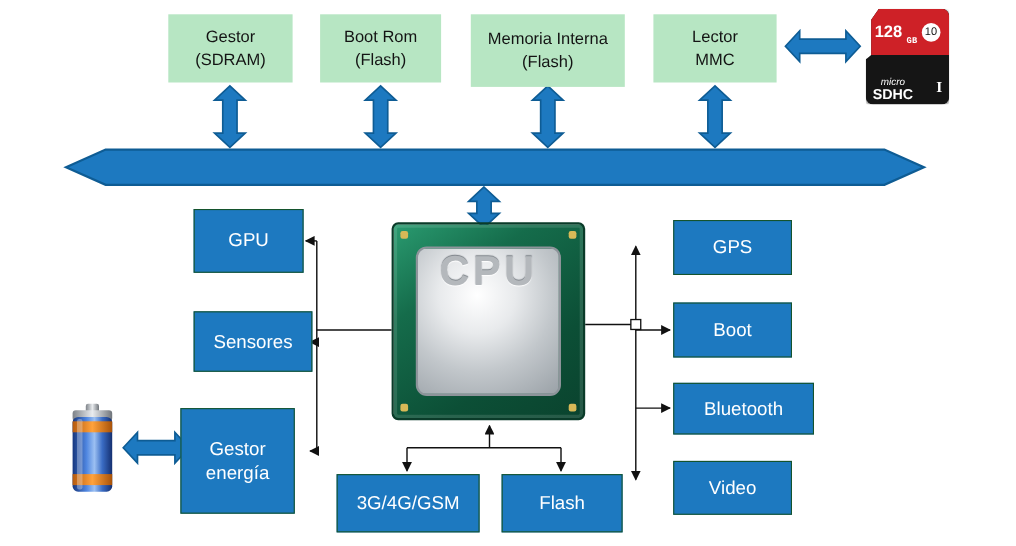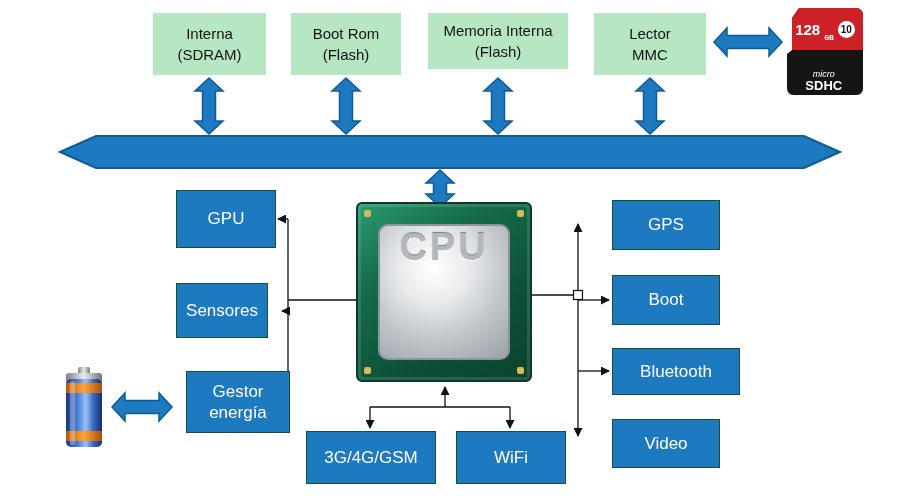--- a/index.html
+++ b/index.html
@@ -4,25 +4,25 @@
 <style>
   html,body{margin:0;padding:0;background:#fff;font-family:"Liberation Sans",sans-serif;}
   .canvas{position:relative;width:924px;height:496px;background:#ffffff;overflow:hidden;}
   svg.layer{position:absolute;left:0;top:0;}
   .box{position:absolute;display:flex;align-items:center;justify-content:center;
        text-align:center;box-sizing:border-box;z-index:3;}
   .green{background:#b7e6c3;color:#141414;font-size:15px;line-height:1.4;}
   .blue{background:#1d79c0;color:#ffffff;font-size:17px;line-height:1.25;border:1px solid #14532d;}
   .g1{left:153px;top:13px;width:113px;height:62px}
   .g2{left:291px;top:13px;width:110px;height:62px}
-  .g3{left:428px;top:13px;width:140px;height:56px}
+  .g3{left:428px;top:13px;width:140px;height:66px}
   .g4{left:594px;top:13px;width:112px;height:62px}
   .gpu{left:176px;top:190px;width:100px;height:58px}
-  .sen{left:176px;top:283px;width:92px;height:55px}
-  .ges{left:186px;top:371px;width:104px;height:62px;padding:0 10px;text-align:center;}
+  .sen{left:176px;top:283px;width:108px;height:55px}
+  .ges{left:164px;top:371px;width:104px;height:96px;padding:0 10px;text-align:center;}
   .gps{left:612px;top:200px;width:108px;height:50px}
   .aud{left:612px;top:275px;width:108px;height:50px}
   .blu{left:612px;top:348px;width:128px;height:47px}
   .vid{left:612px;top:419px;width:108px;height:49px}
   .g34{left:306px;top:431px;width:130px;height:53px}
   .wif{left:456px;top:431px;width:110px;height:53px}
 
   
   .cpu-outer{position:absolute;left:356px;top:202px;width:176px;height:180px;z-index:3;
     background:linear-gradient(145deg,#2a9b70 0%,#156c4b 30%,#0c4f36 70%,#0a432e 100%);
@@ -40,23 +40,23 @@
   
   .sdcard{position:absolute;left:787px;top:8px;width:76px;height:87px;z-index:3;
     background:#151515;border-radius:7px;overflow:hidden;
     clip-path:polygon(12px 0,100% 0,100% 100%,0 100%,0 46px,5px 42px,5px 10px);
     box-shadow:0 1px 2px rgba(0,0,0,.4);}
   .sd-top{position:absolute;left:0;top:0;width:100%;height:42px;background:#ce2127;
     display:flex;align-items:center;justify-content:center;gap:4px;}
   .sd-cap{color:#fff;font-weight:700;font-size:15px;}
   .sd-unit{color:#fff;font-size:8px;font-weight:700;align-self:center;margin-top:16px;font-family:Liberation Mono, monospace;}
   .sd-class{width:17px;height:17px;border-radius:50%;background:#fff;color:#111;
-    font-size:10px;font-weight:700;display:flex;align-items:center;justify-content:center;}
+    font-size:10px;font-weight:400;display:flex;align-items:center;justify-content:center;}
   .sd-bottom{position:absolute;left:0;top:42px;width:100%;height:61px;
-    display:flex;align-items:center;justify-content:center;gap:21px;color:#fff;padding-left:12px;}
+    display:flex;align-items:center;justify-content:center;gap:21px;color:#fff;}
   .sd-brandcol{display:flex;flex-direction:column;align-items:center;line-height:1;}
   .sd-brand{font-size:9px;font-style:italic;}
   .sd-type{font-size:13px;font-weight:700;}
   .sd-uhs{font-size:14px;font-weight:700;font-family:"Liberation Serif",serif;}
 
   .label-line{display:block;}
 </style>
 </head>
 <body>
 
@@ -98,21 +98,21 @@
       <path d="M445 407 V387" marker-end="url(#ah)"></path>
       <path d="M370 407 H510"></path>
       <path d="M370 407 V428" marker-end="url(#ah)"></path>
       <path d="M510 407 V428" marker-end="url(#ah)"></path>
     </g>
     <rect x="573.5" y="290.5" width="9" height="9" fill="#ffffff" stroke="#111" stroke-width="1.2"></rect>
   </svg>
 
   <div class="box green g1">
     <div>
-      <span class="label-line">Interna</span>
+      <span class="label-line">Gestor</span>
       <span class="label-line">(SDRAM)</span>
     </div>
   </div>
   <div class="box green g2">
     <div>
       <span class="label-line">Boot Rom</span>
       <span class="label-line">(Flash)</span>
     </div>
   </div>
   <div class="box green g3">
@@ -148,21 +148,21 @@
     <span>Bluetooth</span>
   </div>
   <div class="box blue vid">
     <span>Video</span>
   </div>
 
   <div class="box blue g34">
     <span>3G/4G/GSM</span>
   </div>
   <div class="box blue wif">
-    <span>WiFi</span>
+    <span>Flash</span>
   </div>
 
   <div class="cpu-outer">
     <span class="pin tl"></span>
     <span class="pin tr"></span>
     <span class="pin bl"></span>
     <span class="pin br"></span>
     <div class="cpu-inner">
       <span class="cpu-label">CPU</span>
     </div>

